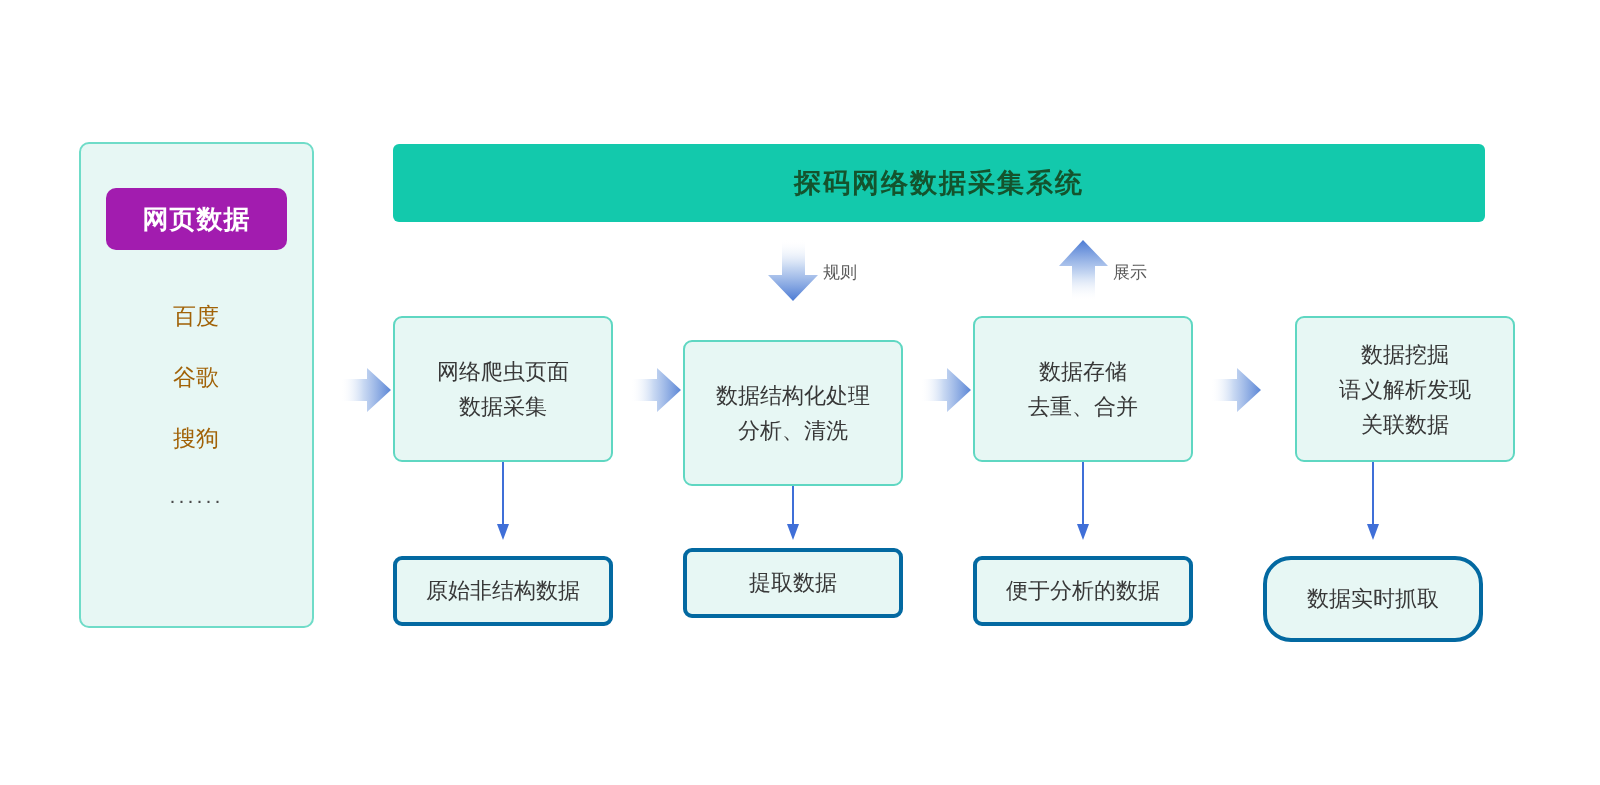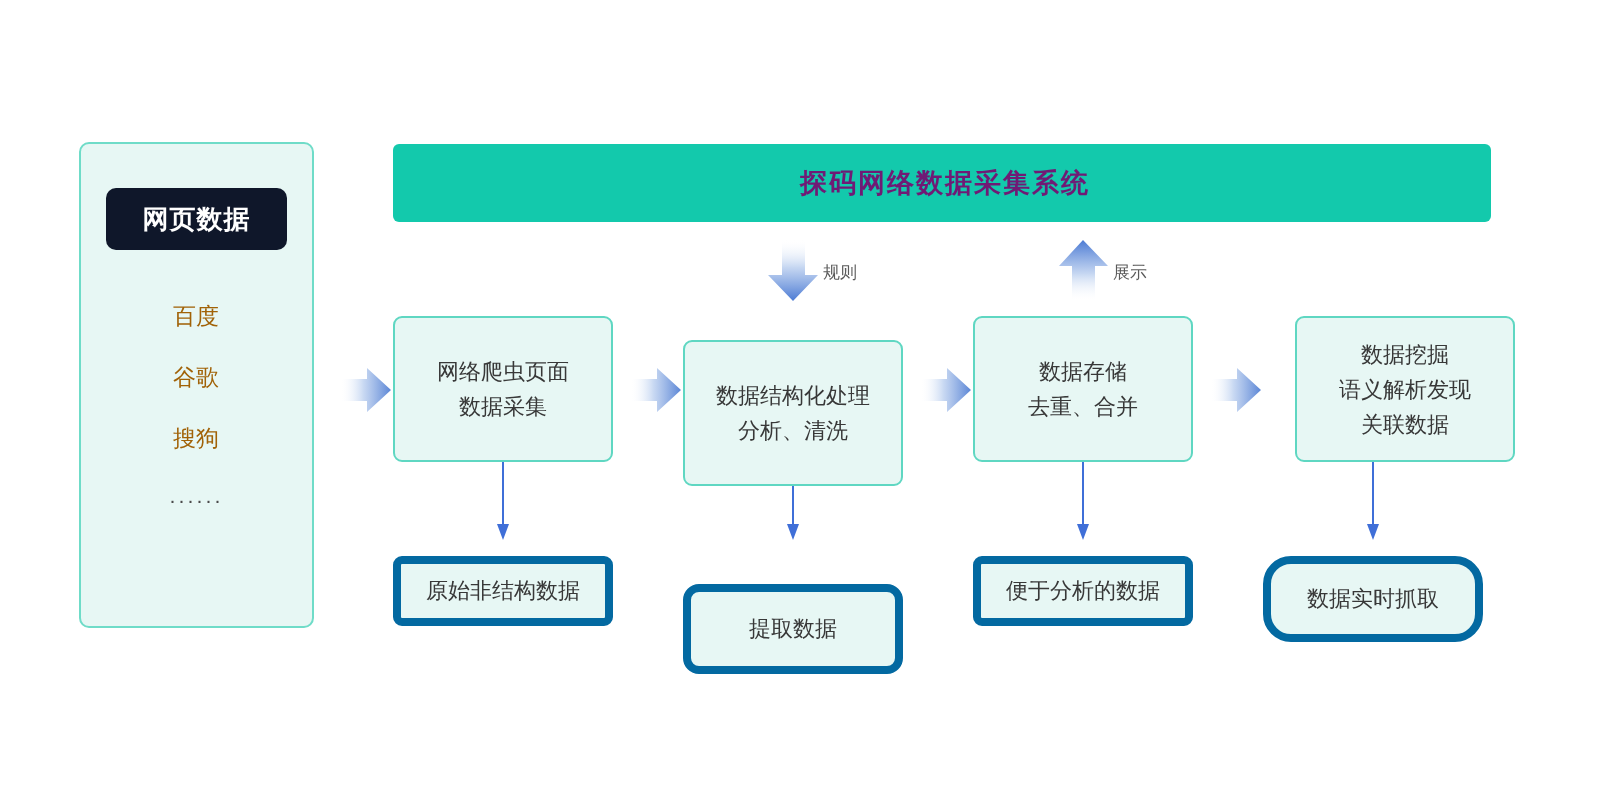--- a/index.html
+++ b/index.html
@@ -34,21 +34,21 @@
     background: #E7F7F4;
     border: 2px solid #6FDCC8;
     border-radius: 10px;
   }
   .source-tag {
     position: absolute;
     left: 106px;
     top: 188px;
     width: 181px;
     height: 62px;
-    background: #0f172a;
+    background: #a21caf;
     border-radius: 10px;
     display: flex;
     align-items: center;
     justify-content: center;
     color: #ffffff;
     font-size: 26px;
     font-weight: bold;
     letter-spacing: 1px;
   }
   .source-list {
@@ -81,25 +81,24 @@
     position: absolute;
     left: 393px;
     top: 144px;
     width: 1092px;
     height: 78px;
     background: #13C9AC;
     border-radius: 6px;
     display: flex;
     align-items: center;
     justify-content: center;
-    color: #701a75;
+    color: #14532d;
     font-size: 27px;
     font-weight: bold;
     letter-spacing: 2px;
-    padding-left: 6px;
   }
   .ba-label {
     position: absolute;
     font-size: 17px;
     color: #5A5A5A;
     white-space: nowrap;
   }
 
   
   .pbox {
@@ -118,21 +117,21 @@
     line-height: 35px;
     color: #383838;
     white-space: pre-line;
   }
 
   
   .rbox {
     position: absolute;
     box-sizing: border-box;
     background: #E7F7F4;
-    border: 8px solid #0369a1;
+    border: 4px solid #0369a1;
     border-radius: 9px;
     display: flex;
     align-items: center;
     justify-content: center;
     text-align: center;
   }
   .rbox .txt {
     font-size: 22px;
     line-height: 30px;
     color: #383838;
@@ -239,21 +238,21 @@
   <div class="pbox" style="left:1263px; top:316px; width:220px; height:146px;margin-left:32px;">
     <span class="txt">数据挖掘
 语义解析发现
 关联数据</span>
   </div>
 
   <div class="rbox" style="left:393px; top:556px; width:220px; height:70px;">
     <span class="txt">原始非结构数据</span>
   </div>
 
-  <div class="rbox" style="left:683px; top:584px; width:220px; height:90px;border-radius:16px;">
+  <div class="rbox" style="left:683px; top:548px; width:220px; height:70px;">
     <span class="txt">提取数据</span>
   </div>
 
   <div class="rbox" style="left:973px; top:556px; width:220px; height:70px;">
     <span class="txt">便于分析的数据</span>
   </div>
 
   <div class="rbox" style="left:1263px; top:556px; width:220px; height:86px;border-radius:28px;">
     <span class="txt">数据实时抓取</span>
   </div>

